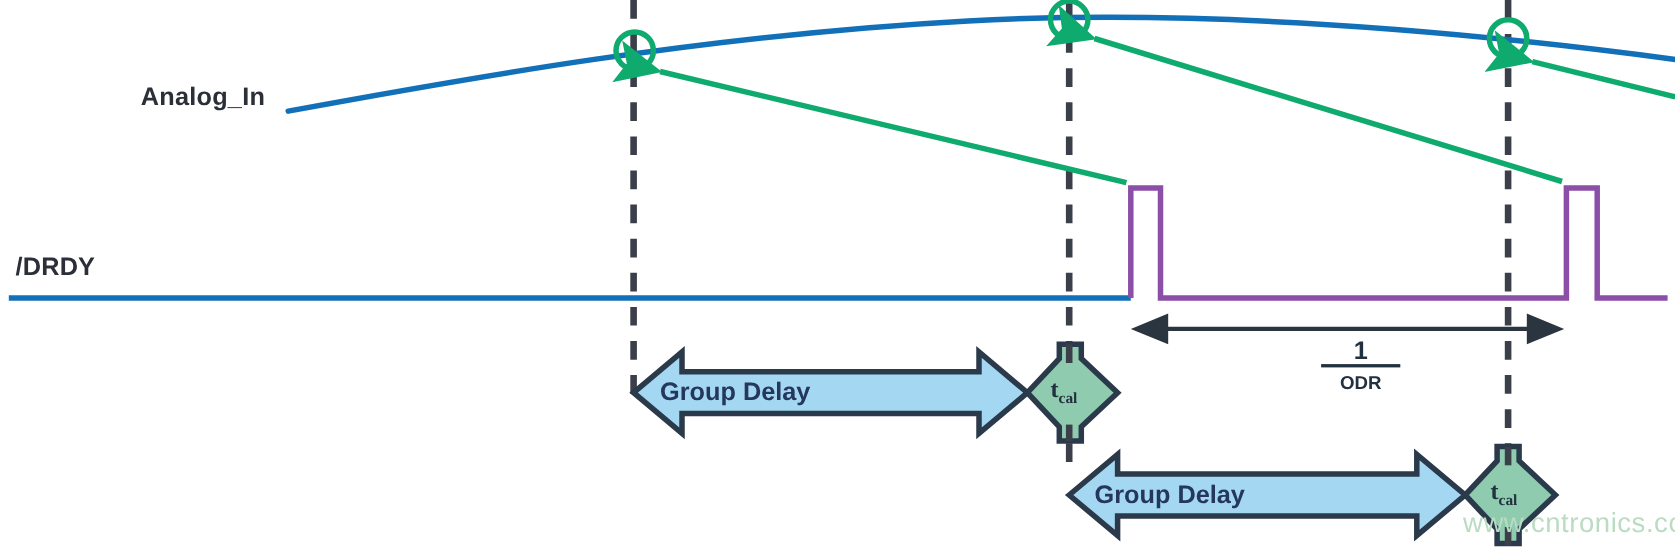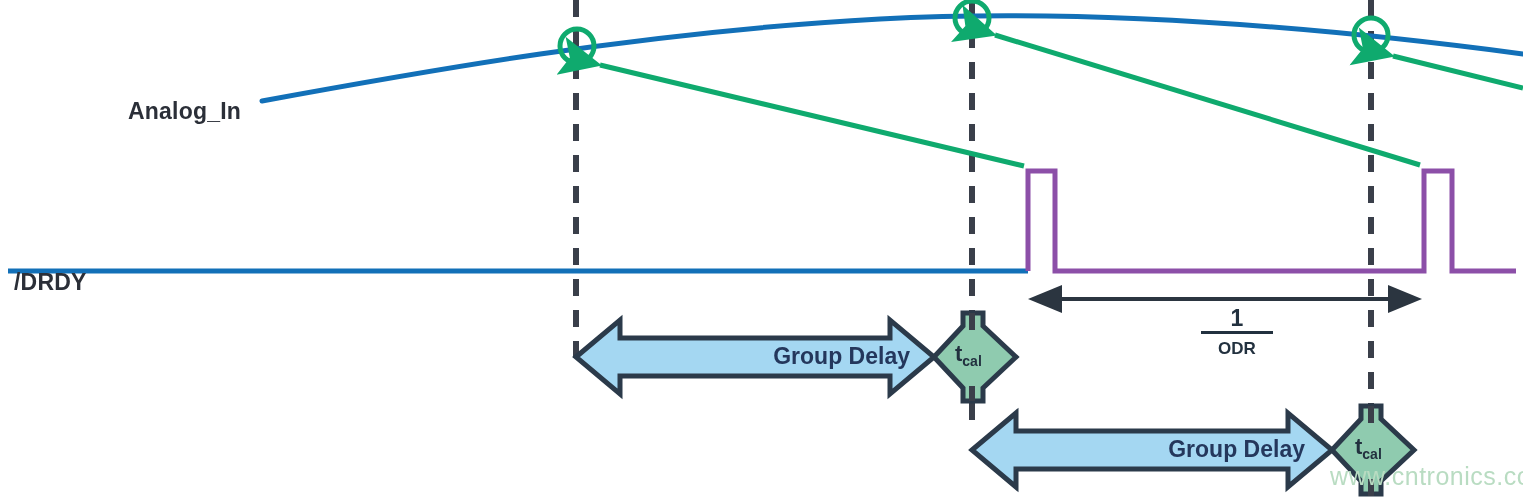--- a/index.html
+++ b/index.html
@@ -25,43 +25,42 @@
     height: 498px;
   }
   .sig-label {
     position: absolute;
     font-family: "Liberation Sans", sans-serif;
     font-weight: bold;
     font-size: 23px;
     color: #2b2f38;
     white-space: nowrap;
     letter-spacing: 0.2px;
-    margin-top: 24px;
   }
   #label-analog-in { left: 128px; top: 74px; }
-  #label-drdy { left: 14px; top: 245px; }
+  #label-drdy { left: 14px; top: 229px; }
 
   .arrow-text {
     position: absolute;
     font-family: "Liberation Sans", sans-serif;
     font-weight: bold;
     color: #1f3864;
     white-space: nowrap;
-    text-align: right;
+    text-align: left;
   }
   .gd-text {
     font-size: 23px;
     color: #24375c;
   }
   #gd-text-1 { left: 600px; top: 343px; width: 310px; }
   #gd-text-2 { left: 995px; top: 436px; width: 310px; }
 
   .tcal-text {
     position: absolute;
-    font-family: Liberation Sans, sans-serif;
+    font-family: Liberation Serif, serif;
     font-weight: bold;
     font-size: 22px;
     color: #22313f;
     white-space: nowrap;
   }
   .tcal-text .sub {
     font-size: 14px;
     vertical-align: sub;
     font-weight: bold;
   }

